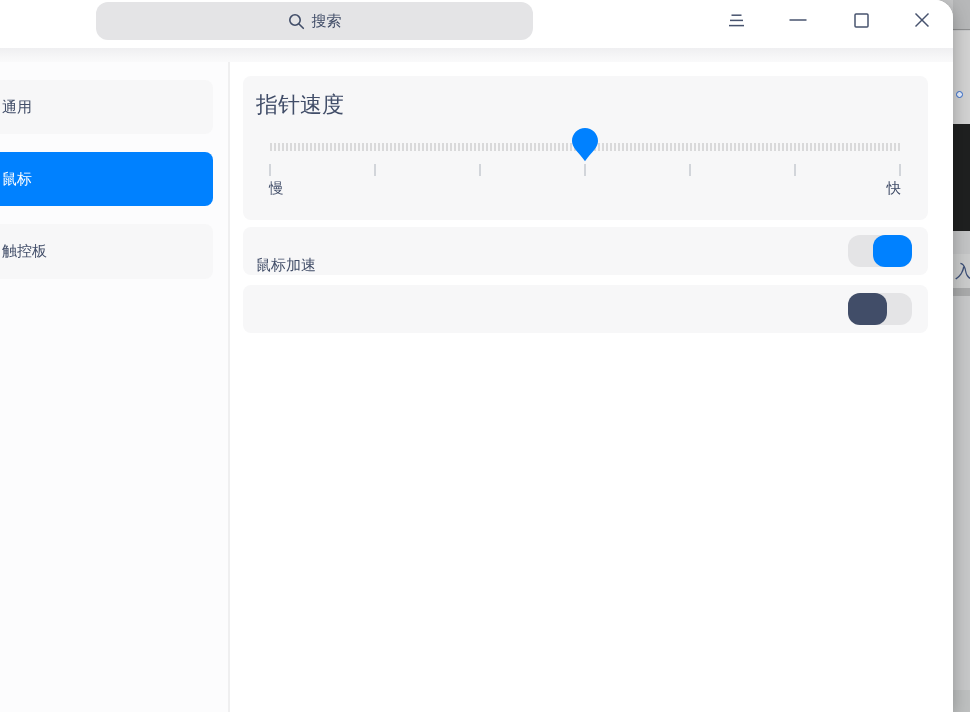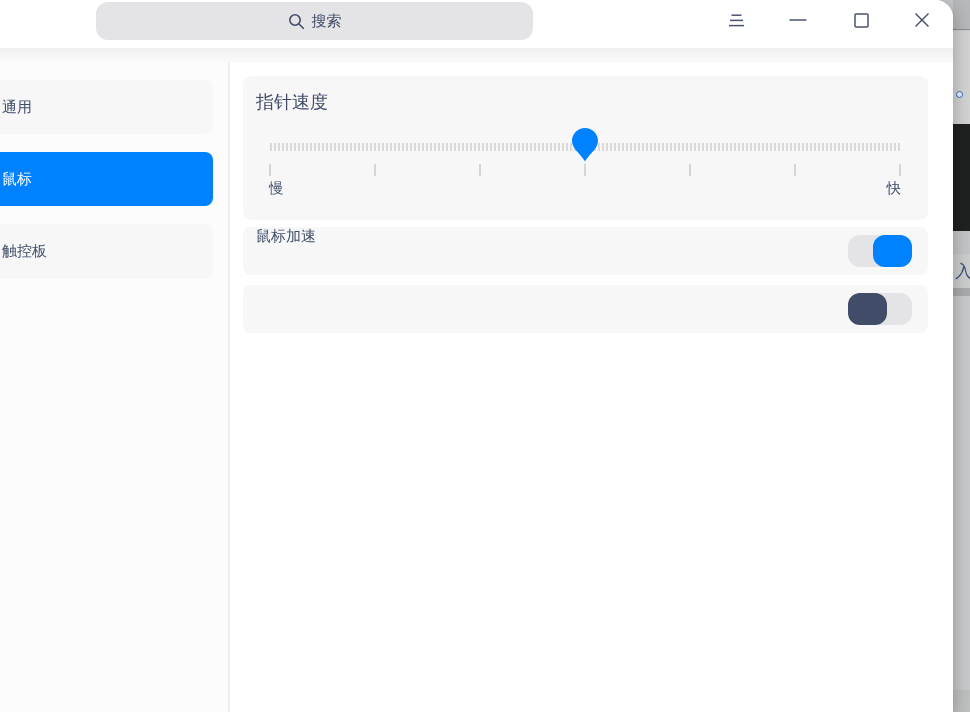--- a/index.html
+++ b/index.html
@@ -46,32 +46,32 @@
   .side-item.selected .label { color:#ffffff; }
   .si-0 { top:18px; } .si-1 { top:90px; } .si-2 { top:162px; height:55px; }
 
   .v-divider { position:absolute; left:228px; top:62px; width:2px; height:650px; background:#efeff0; }
 
   
   .content { position:absolute; left:230px; top:62px; width:723px; height:650px; background:#fff; }
   .card { position:absolute; left:13px; width:685px; background:#f7f7f8; border-radius:8px; }
 
   .slider-card { top:14px; height:144px; }
-  .card-title { position:absolute; left:13px; top:14px; font-size:18px; font-weight:500; color:#414d68; }
+  .card-title { position:absolute; left:13px; top:14px; font-size:22px; font-weight:500; color:#414d68; }
   .slider-zone { position:absolute; left:27px; top:0; width:630px; height:100%; }
   .slider-track { position:absolute; left:0; top:67px; width:630px; height:8px;
                   background:repeating-linear-gradient(90deg,#d9d9da 0 2px,transparent 2px 4px);
                   cursor:pointer; }
   .slider-handle { position:absolute; top:52px; left:50%; margin-left:-13px; width:26px; height:34px; cursor:grab; }
   .ticks-row { position:absolute; left:26px; top:88px; width:632px; display:flex; justify-content:space-between; }
   .tick { width:2px; height:12px; background:#d2d5da; }
   .range-labels { position:absolute; left:26px; top:103px; width:632px; display:flex;
                   justify-content:space-between; font-size:14.5px; font-weight:500; color:#414d68; }
 
-  .toggle-row { height:48px; display:flex; align-items:flex-start; }
+  .toggle-row { height:48px; display:flex; align-items:flex-end; }
   .tr-0 { top:165px; } .tr-1 { top:223px; } .tr-2 { top:280px; }
   .toggle-row .label { padding-left:13px; font-size:15px; font-weight:500; color:#414d68; }
   .switch { position:absolute; right:16px; top:8px; width:64px; height:32px;
             background:#e4e4e6; border-radius:12px; cursor:pointer; }
   .knob { position:absolute; top:0; width:39px; height:32px; border-radius:12px; background:#414d68; left:0; }
   .switch.on .knob { left:auto; right:0; background:#0081ff; }
 </style>
 </head>
 <body>
 

